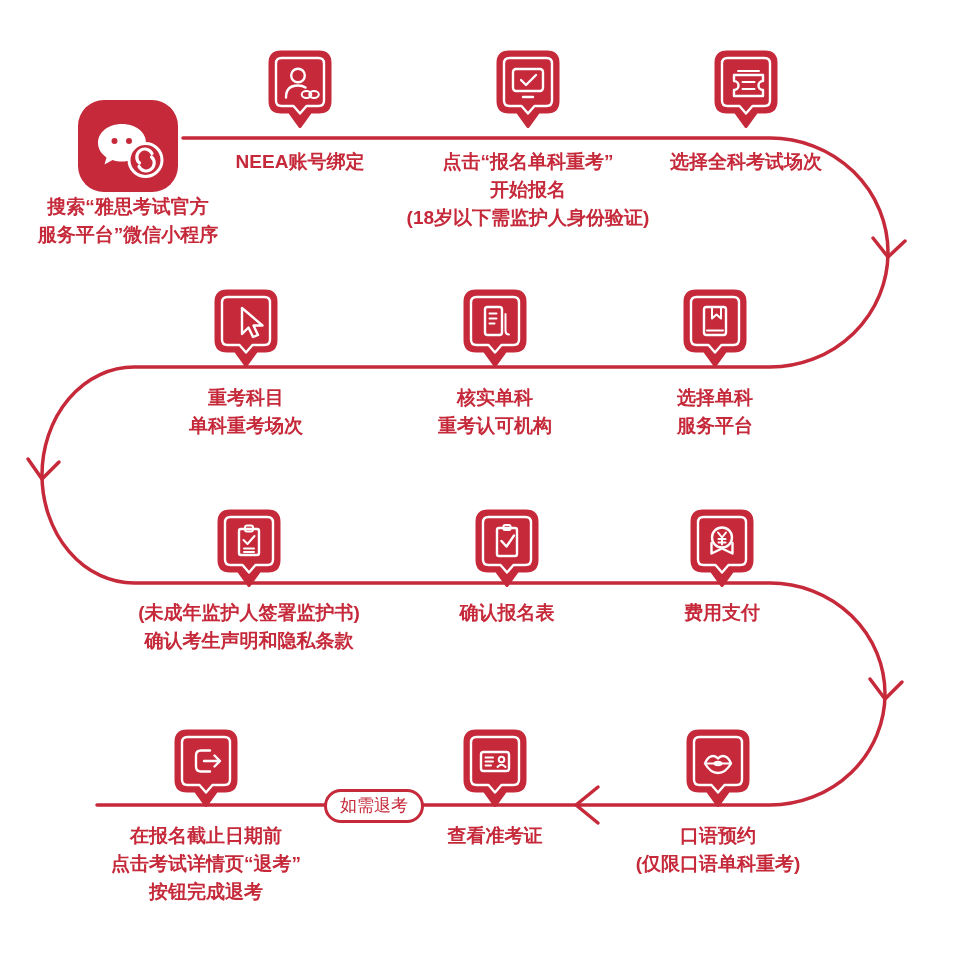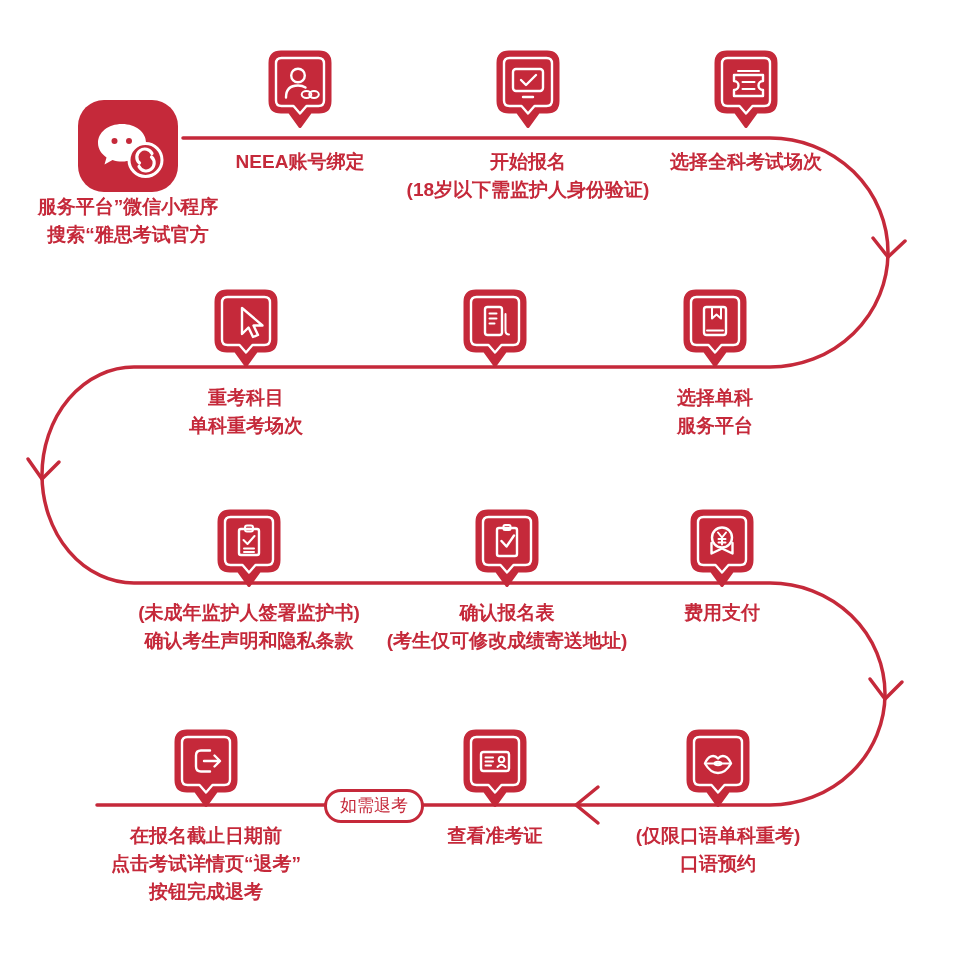--- a/index.html
+++ b/index.html
@@ -49,42 +49,43 @@
 
   <svg class="wechat" viewBox="0 0 100 92">
     <rect x="0" y="0" width="100" height="92" rx="26" fill="#C5293A"></rect>
     <path d="M44 24 C30 24 20 32.5 20 43 C20 49 23.5 54 28.5 57.5 L26.5 64.5 L34.5 60 C37.5 61 40.5 61.5 44 61.5 C58 61.5 68 53 68 42.5 C68 32.5 58 24 44 24 Z" fill="#ffffff"></path>
     <circle cx="36.5" cy="41" r="3" fill="#C5293A"></circle>
     <circle cx="51" cy="41" r="3" fill="#C5293A"></circle>
     <circle cx="67.5" cy="60" r="16.5" fill="#C5293A" stroke="#ffffff" stroke-width="3"></circle>
     <path d="M74 53.5 a8 8 0 1 0 -12.5 9.5 M61 66.5 a8 8 0 1 0 12.5 -9.5" fill="none" stroke="#ffffff" stroke-width="3.2" stroke-linecap="round"></path>
   </svg>
   <div class="label" style="left:128px;top:193px">
+    <span>搜索“雅思考试官方</span>
     <span>服务平台”微信小程序</span>
-    <span>搜索“雅思考试官方</span>
   </div>
 
   <svg class="badge" style="left:268px;top:50px" viewBox="0 0 64 80">
     <use href="#badge-frame"></use>
     <circle class="g" cx="30" cy="25.5" r="6.8"></circle>
     <path class="g" d="M18 47.5 Q18 35.5 30 35.5 Q34.5 35.5 37.5 37.5"></path>
     <ellipse class="g thin" cx="38.5" cy="44.5" rx="4.8" ry="3.4"></ellipse>
     <ellipse class="g thin" cx="46" cy="44.5" rx="4.8" ry="3.4"></ellipse>
   </svg>
   <div class="label" style="left:300px;top:148px">
     <span>NEEA账号绑定</span>
   </div>
 
   <svg class="badge" style="left:496px;top:50px" viewBox="0 0 64 80">
     <use href="#badge-frame"></use>
     <rect class="g" x="17" y="19" width="30" height="22" rx="3"></rect>
     <path class="g" d="M25 30 L30 35 L40 25"></path>
     <path class="g" d="M27 47 H37"></path>
   </svg>
   <div class="label" style="left:528px;top:148px">
+    <span>点击“报名单科重考”</span>
     <span>开始报名</span>
     <span>(18岁以下需监护人身份验证)</span>
   </div>
 
   <svg class="badge" style="left:714px;top:50px" viewBox="0 0 64 80">
     <use href="#badge-frame"></use>
     <path class="g" d="M20 46 V40 A4.5 4.5 0 0 0 20 31 V25 H49 V31 A4.5 4.5 0 0 0 49 40 V46 Z"></path>
     <path class="g thin" d="M28.5 32 H40.5 M28.5 39 H40.5 M24 21 H45"></path>
   </svg>
   <div class="label" style="left:746px;top:148px">
@@ -101,20 +102,24 @@
     <span>选择单科</span>
     <span>服务平台</span>
   </div>
 
   <svg class="badge" style="left:463px;top:289px" viewBox="0 0 64 80">
     <use href="#badge-frame"></use>
     <rect class="g" x="22" y="18" width="17" height="28" rx="2.5"></rect>
     <path class="g thin" d="M26.5 24.5 H33.5 M26.5 29.5 H33.5 M26.5 34.5 H31.5"></path>
     <path class="g thin" d="M42.5 25 V41.5 Q42.5 45.5 46 45.5"></path>
   </svg>
+  <div class="label" style="left:495px;top:384px">
+    <span>核实单科</span>
+    <span>重考认可机构</span>
+  </div>
 
   <svg class="badge" style="left:214px;top:289px" viewBox="0 0 64 80">
     <use href="#badge-frame"></use>
     <path class="g" d="M28 19 V45 L34.5 38.5 L39 48 L44 46 L39.5 36.5 L48.5 36.5 Z"></path>
   </svg>
   <div class="label" style="left:246px;top:384px">
     <span>重考科目</span>
     <span>单科重考场次</span>
   </div>
 
@@ -131,42 +136,41 @@
   </div>
 
   <svg class="badge" style="left:475px;top:509px" viewBox="0 0 64 80">
     <use href="#badge-frame"></use>
     <rect class="g" x="22" y="19" width="20" height="28" rx="2"></rect>
     <rect class="g thin" x="28.5" y="16" width="7" height="5" rx="1.5"></rect>
     <path class="g" d="M26.5 32 L31.5 37.5 L39 26.5"></path>
   </svg>
   <div class="label" style="left:507px;top:599px">
     <span>确认报名表</span>
-    <span>(考生仅可修改成绩寄送地址)</span>
   </div>
 
   <svg class="badge" style="left:690px;top:509px" viewBox="0 0 64 80">
     <use href="#badge-frame"></use>
     <path class="g" d="M21.5 34 V44.5 L32 39.5 L42.5 44.5 V34"></path>
     <circle cx="32" cy="28.5" r="10" fill="#C5293A" stroke="#ffffff" stroke-width="2.4"></circle>
     <path class="g thin" d="M28 23.5 L32 28.5 M36 23.5 L32 28.5 M28.5 30 H35.5 M28.5 33.5 H35.5 M32 28.5 V35.5"></path>
   </svg>
   <div class="label" style="left:722px;top:599px">
     <span>费用支付</span>
   </div>
 
   <svg class="badge" style="left:686px;top:729px" viewBox="0 0 64 80">
     <use href="#badge-frame"></use>
     <path class="g" d="M19 34.5 C22 26.5 28 25 32 29.5 C36 25 42 26.5 45 34.5 C41 41.5 36 44 32 44 C28 44 23 41.5 19 34.5 Z"></path>
     <path class="g thin" d="M21 34.5 H43"></path>
     <ellipse class="g thin" cx="32" cy="34.5" rx="3.4" ry="1.8"></ellipse>
   </svg>
   <div class="label" style="left:718px;top:822px">
+    <span>口语预约</span>
     <span>(仅限口语单科重考)</span>
-    <span>口语预约</span>
   </div>
 
   <svg class="badge" style="left:463px;top:729px" viewBox="0 0 64 80">
     <use href="#badge-frame"></use>
     <rect class="g" x="18" y="23" width="28" height="19" rx="2.5"></rect>
     <path class="g thin" d="M22.5 28.5 H30 M22.5 32.5 H30 M22.5 36.5 H28"></path>
     <circle class="g thin" cx="38.5" cy="30.5" r="2.8"></circle>
     <path class="g thin" d="M34.5 38 Q38.5 33.5 42.5 38"></path>
   </svg>
   <div class="label" style="left:495px;top:822px">

